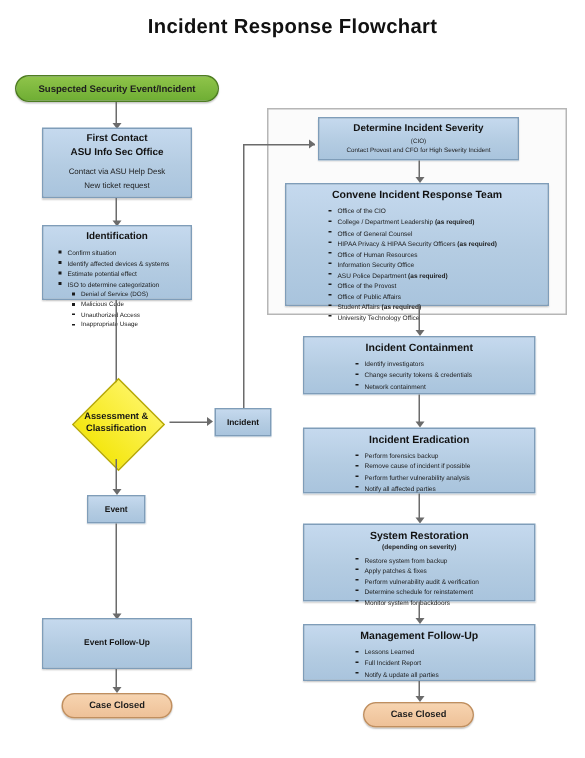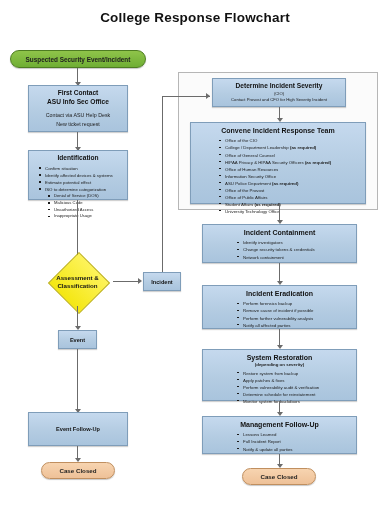--- a/index.html
+++ b/index.html
@@ -101,21 +101,21 @@
   .arrow.right{
     border-top:3px solid transparent;border-bottom:3px solid transparent;
     border-left:4px solid #6b6b6b;border-right:0;
   }
 </style>
 </head>
 <body>
 
 <div id="canvas">
 
-  <div class="page-title">College Response Flowchart</div>
+  <div class="page-title">Incident Response Flowchart</div>
 
   <div class="group-box" style="left:178px;top:72px;width:200px;height:138px;"></div>
 
   <div class="node pill start" style="left:10px;top:50px;width:136px;height:18px;font-size:6.4px;">
     <span>Suspected Security Event/Incident</span>
   </div>
 
   <div class="conn vline" style="left:77px;top:68px;height:16px;"></div>
   <div class="arrow down" style="left:74.5px;top:82px;"></div>
 

